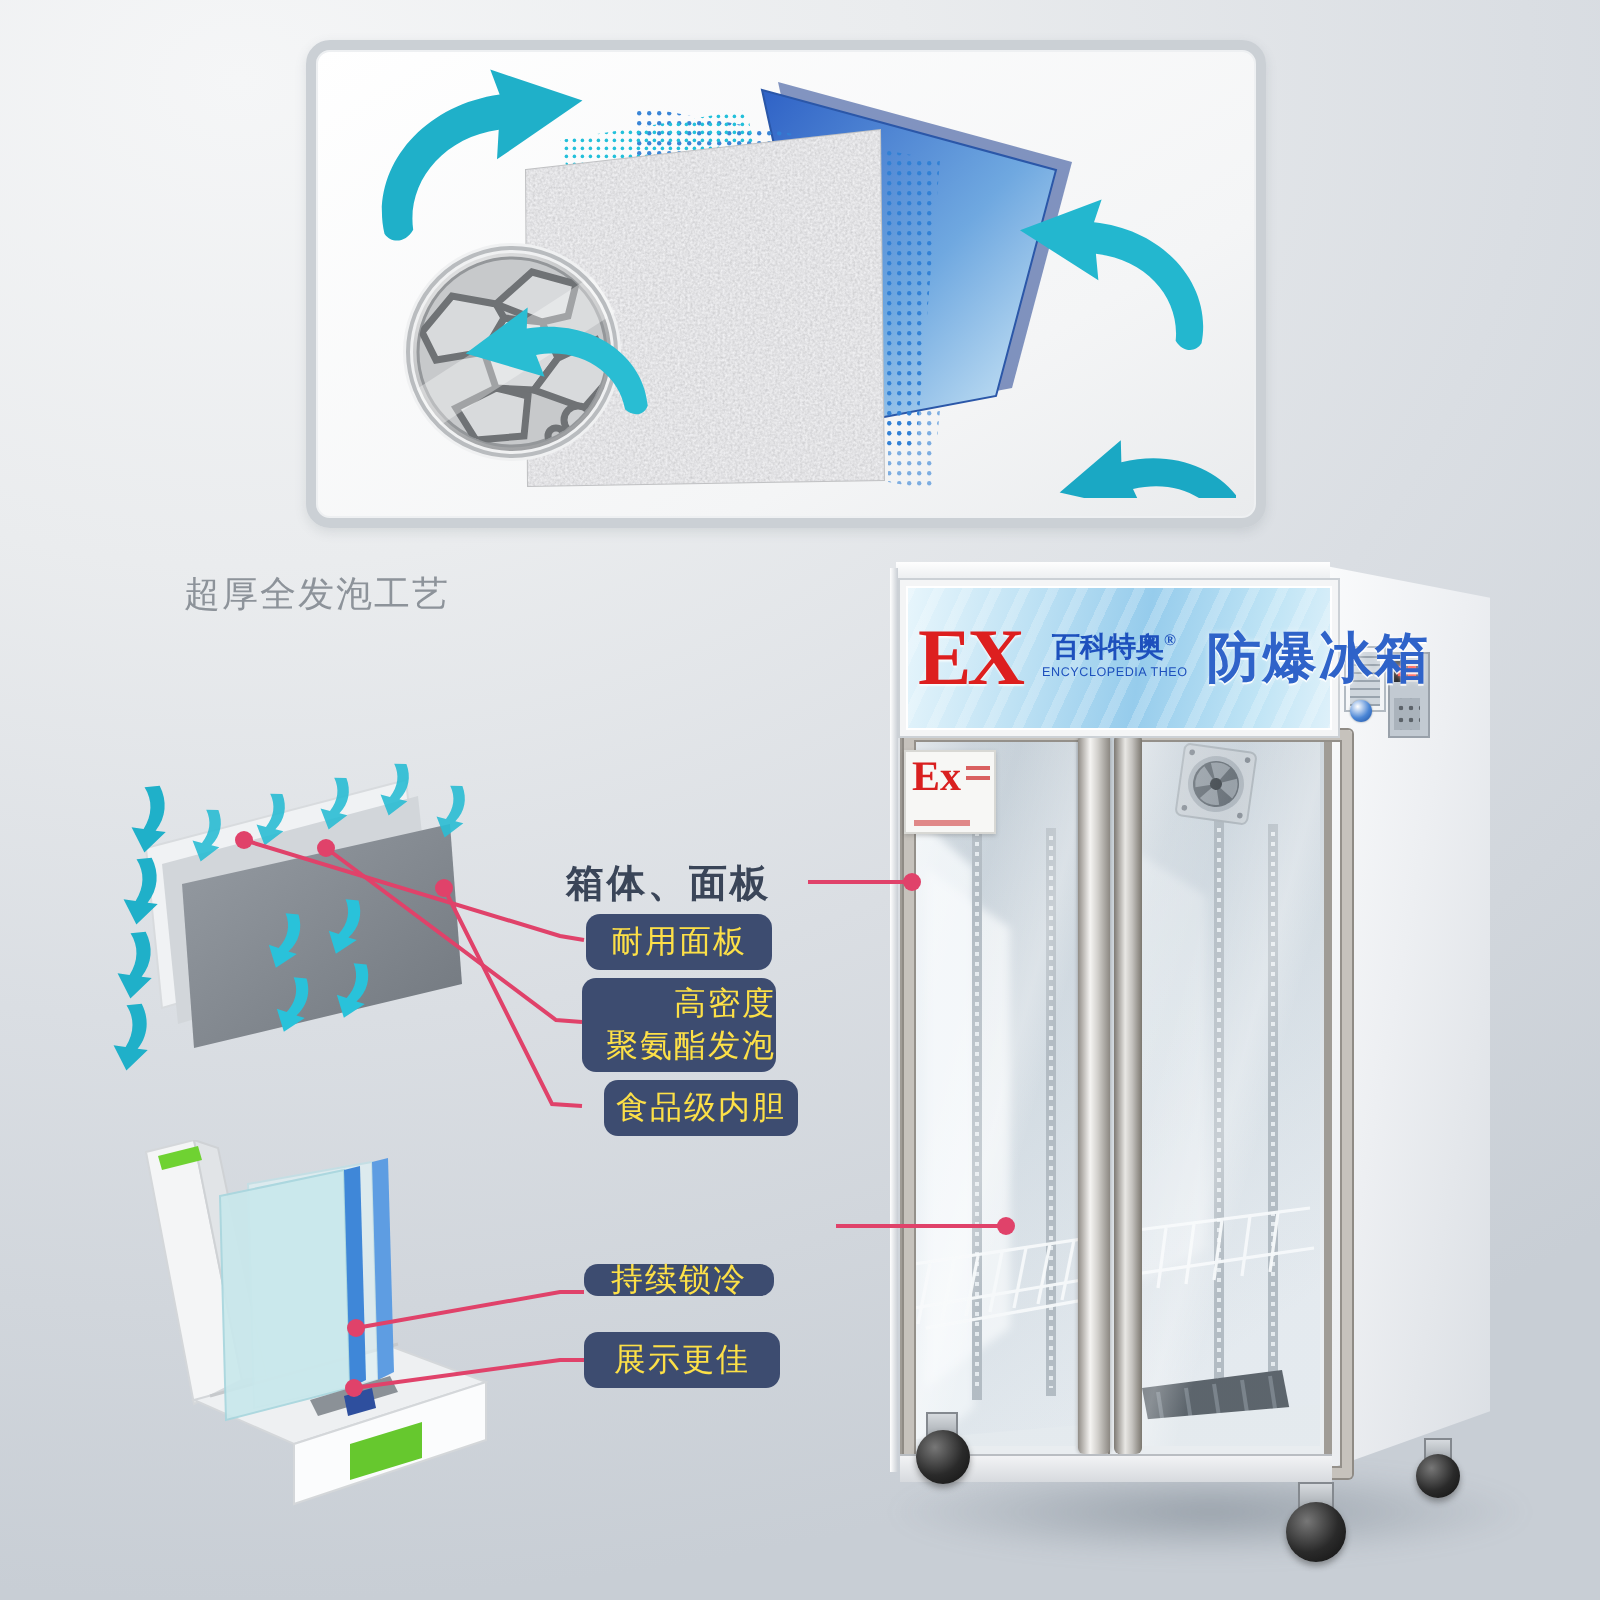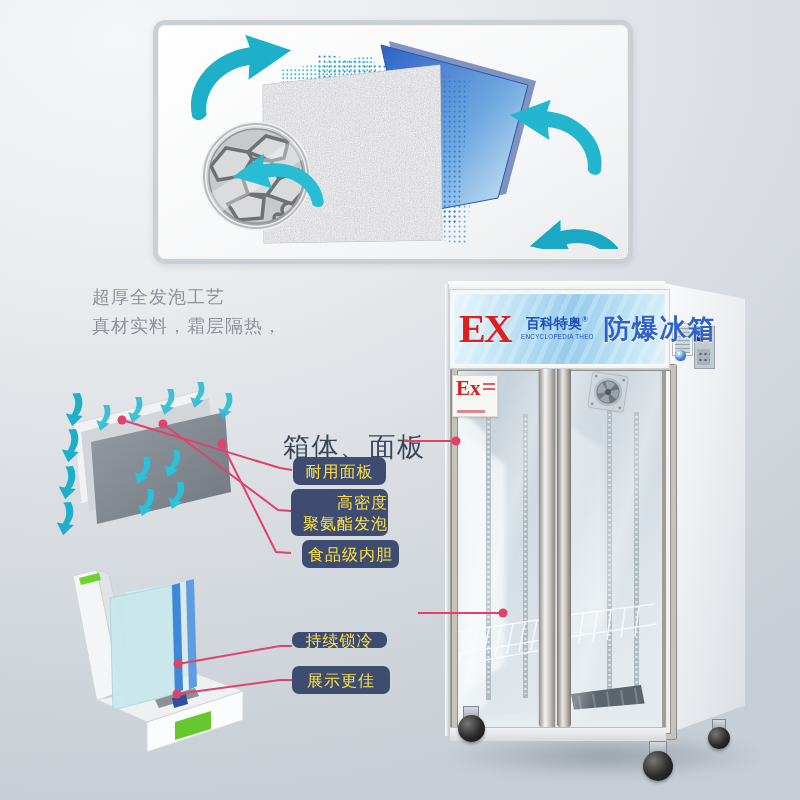--- a/index.html
+++ b/index.html
@@ -10,21 +10,21 @@
 
   
   #feature-card{left:153px;top:20px;width:470px;height:234px;border:5px solid #cbd0d5;border-radius:12px;
     background:linear-gradient(150deg,#ffffff 0%,#f4f5f6 70%,#e9ebed 100%);
     box-shadow:inset 0 0 0 1px #eef0f2, 0 2px 6px rgba(90,100,110,.15);}
 
   
   #intro{left:92px;top:283px;width:330px;font-size:18px;line-height:29px;color:#8d939a;letter-spacing:1px;}
 
   
-  .sec-title{font-weight:400;font-size:27px;color:#3a4558;letter-spacing:1.5px;white-space:nowrap;text-align:center;}
+  .sec-title{font-weight:700;font-size:19px;color:#3a4558;letter-spacing:1.5px;white-space:nowrap;text-align:center;}
   .badge{display:flex;align-items:center;justify-content:center;text-align:center;
     background:#3d4c70;color:#fde047;font-size:16px;border-radius:7px;letter-spacing:1px;line-height:21px;}
 
   
   #fridge-shadow{left:445px;top:733px;width:320px;height:46px;border-radius:50%;
     background:radial-gradient(closest-side,rgba(96,108,120,.45),rgba(96,108,120,0));filter:blur(5px);}
   #side-panel{left:663px;top:283px;width:82px;height:452px;
     clip-path:polygon(0 0,100% 3.5%,100% 93.5%,0 100%);
     background:linear-gradient(100deg,#fafbfc 0%,#edeff2 45%,#dbdfe4 100%);}
   #top-cap{left:448px;top:281px;width:217px;height:11px;background:linear-gradient(#fefefe,#e7eaed);border-bottom:1px solid #d4d8dc;}
@@ -169,21 +169,20 @@
         <use href="#swoosh" transform="translate(18,18) scale(1.45) rotate(-8)"></use>
         <use href="#swoosh" transform="translate(160,118) scale(-1.15,1.15) rotate(10)" fill="#29bdd3"></use>
         <use href="#swoosh" transform="translate(455,80) scale(-1.3,1.3) rotate(-6)" fill="#23b7cf"></use>
         <use href="#swoosh" transform="translate(458,180) scale(-1.2,1.2) rotate(14)" fill="#1aa8c4"></use>
       </g>
     </svg>
   </div>
 
   <div id="intro" class="abs">
     <div>超厚全发泡工艺</div>
-    <div>真材实料，霜层隔热，</div>
   </div>
 
   <svg class="abs" style="left:45px;top:378px;" width="230" height="175" viewBox="0 0 230 175">
     <defs>
       <linearGradient id="grayGrad" x1="0" y1="0" x2="1" y2="1">
         <stop offset="0" stop-color="#969ca3"></stop>
           <stop offset="1" stop-color="#71777e"></stop>
       </linearGradient>
       <path id="darrow" d="M3,0 C9,6 11,14 8,22 L13,21 L6,34 L-4,24 L2,23 C4,15 2,8 -4,3 Z"></path>
     </defs>

